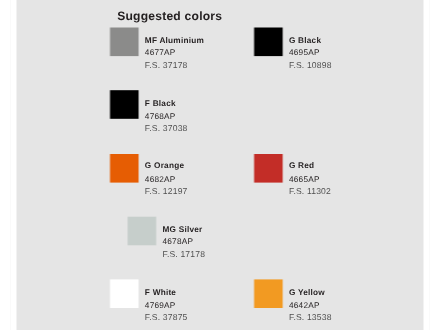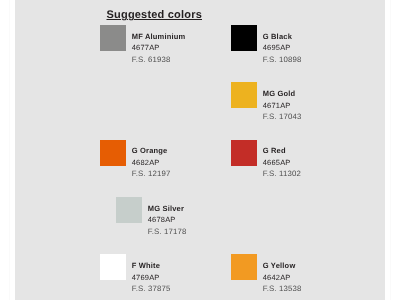--- a/index.html
+++ b/index.html
@@ -43,21 +43,20 @@
   #title {
     position: absolute;
     left: 91.5px;
     top: 9px;
     font-size: 11px;
     font-weight: bold;
     letter-spacing: 0.2px;
     color: #231f20;
     white-space: nowrap;
     transform: translateZ(0);
-    text-decoration: underline;
   }
 
   #grid {
     position: absolute;
     left: 0;
     top: 0;
     width: 370px;
     height: 300px;
   }
   .entry {
@@ -106,33 +105,33 @@
 <div id="page">
   <div class="edge-rule" id="edge-left"></div>
   <div class="edge-rule" id="edge-right"></div>
   <div id="panel">
     <div id="title">Suggested colors</div>
     <div id="grid">
         <div class="entry" style="left: 85px; top: 24.8px;">
           <div class="swatch" style="background-color: rgb(139, 139, 138);"></div>
           <div class="name">MF Aluminium</div>
           <div class="code">4677AP</div>
-          <div class="fs">F.S. 61938</div>
+          <div class="fs">F.S. 37178</div>
         </div>
         <div class="entry" style="left: 216px; top: 24.8px;">
           <div class="swatch" style="background-color: rgb(0, 0, 0);"></div>
           <div class="name">G Black</div>
           <div class="code">4695AP</div>
           <div class="fs">F.S. 10898</div>
         </div>
-        <div class="entry" style="left: 216px; top: 82.2px;">
-          <div class="swatch" style="background-color: rgb(237, 178, 31);"></div>
-          <div class="name">MG Gold</div>
-          <div class="code">4671AP</div>
-          <div class="fs">F.S. 17043</div>
+        <div class="entry" style="left: 85px; top: 82.2px;">
+          <div class="swatch" style="background-color: rgb(0, 0, 0);"></div>
+          <div class="name">F Black</div>
+          <div class="code">4768AP</div>
+          <div class="fs">F.S. 37038</div>
         </div>
         <div class="entry" style="left: 85px; top: 139.6px;">
           <div class="swatch" style="background-color: rgb(230, 93, 3);"></div>
           <div class="name">G Orange</div>
           <div class="code">4682AP</div>
           <div class="fs">F.S. 12197</div>
         </div>
         <div class="entry" style="left: 216px; top: 139.6px;">
           <div class="swatch" style="background-color: rgb(195, 45, 39);"></div>
           <div class="name">G Red</div>

